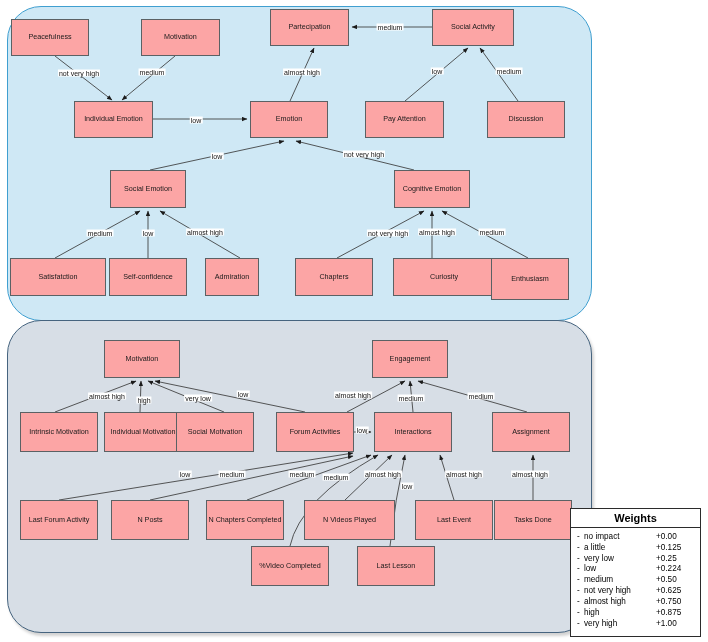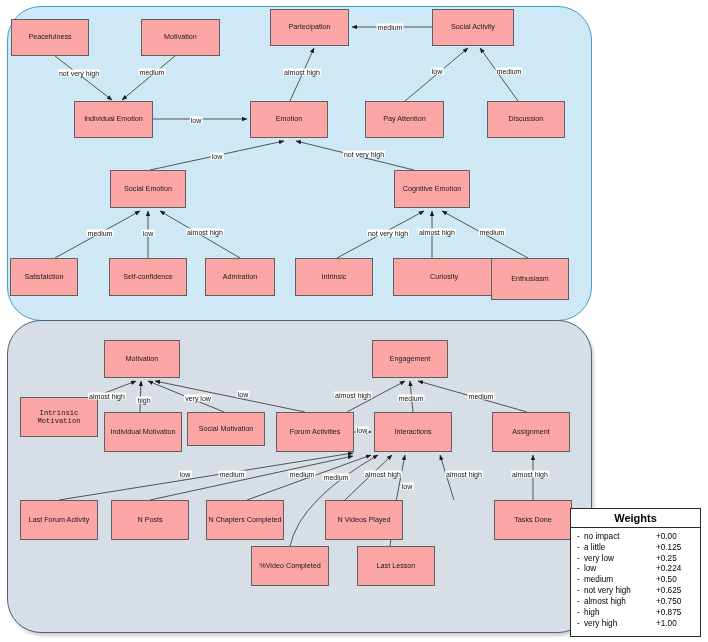--- a/index.html
+++ b/index.html
@@ -95,31 +95,31 @@
     </div>
   <div class="node" style="left:487px;top:101px;width:78px;height:37px;">
       <span>Discussion</span>
     </div>
   <div class="node" style="left:110px;top:170px;width:76px;height:38px;">
       <span>Social Emotion</span>
     </div>
   <div class="node" style="left:394px;top:170px;width:76px;height:38px;">
       <span>Cognitive Emotion</span>
     </div>
-  <div class="node" style="left:10px;top:258px;width:68px;height:38px;">
+  <div class="node" style="left:10px;top:258px;width:96px;height:38px;">
       <span>Satisfatction</span>
     </div>
   <div class="node" style="left:109px;top:258px;width:78px;height:38px;">
       <span>Self-confidence</span>
     </div>
-  <div class="node" style="left:205px;top:258px;width:70px;height:38px;">
+  <div class="node" style="left:205px;top:258px;width:54px;height:38px;">
       <span>Admiration</span>
     </div>
   <div class="node" style="left:295px;top:258px;width:78px;height:38px;">
-      <span>Intrinsic</span>
+      <span>Chapters</span>
     </div>
   <div class="node" style="left:393px;top:258px;width:102px;height:38px;">
       <span>Curiosity</span>
     </div>
   <div class="node" style="left:491px;top:258px;width:78px;height:42px;">
       <span>Enthusiasm</span>
     </div>
 
   <div class="edge-label" style="left:79px;top:73px;">not very high</div>
   <div class="edge-label" style="left:152px;top:72px;">medium</div>
@@ -136,49 +136,52 @@
   <div class="edge-label" style="left:388px;top:233px;">not very high</div>
   <div class="edge-label" style="left:437px;top:232px;">almost high</div>
   <div class="edge-label" style="left:492px;top:232px;">medium</div>
 
   <div class="node" style="left:104px;top:340px;width:76px;height:38px;">
       <span>Motivation</span>
     </div>
   <div class="node" style="left:372px;top:340px;width:76px;height:38px;">
       <span>Engagement</span>
     </div>
-  <div class="node" style="left:20px;top:397px;width:78px;height:40px;font-family:Liberation Mono, monospace;">
+  <div class="node" style="left:20px;top:412px;width:78px;height:40px;">
       <span>Intrinsic Motivation</span>
     </div>
   <div class="node" style="left:104px;top:412px;width:78px;height:40px;">
       <span>Individual Motivation</span>
     </div>
-  <div class="node" style="left:187px;top:412px;width:78px;height:34px;justify-content:center;">
+  <div class="node" style="left:176px;top:412px;width:78px;height:40px;justify-content:center;">
       <span>Social Motivation</span>
     </div>
   <div class="node" style="left:276px;top:412px;width:78px;height:40px;">
       <span>Forum Activities</span>
     </div>
   <div class="node" style="left:374px;top:412px;width:78px;height:40px;">
       <span>Interactions</span>
     </div>
   <div class="node" style="left:492px;top:412px;width:78px;height:40px;">
       <span>Assignment</span>
     </div>
   <div class="node" style="left:20px;top:500px;width:78px;height:40px;">
       <span>Last Forum Activity</span>
     </div>
   <div class="node" style="left:111px;top:500px;width:78px;height:40px;">
       <span>N Posts</span>
     </div>
   <div class="node" style="left:206px;top:500px;width:78px;height:40px;">
       <span>N Chapters Completed</span>
     </div>
-  <div class="node" style="left:325px;top:500px;width:78px;height:40px;">
+  <div class="node" style="left:304px;top:500px;width:91px;height:40px;">
       <span>N Videos Played</span>
+    </div>
+  <div class="node" style="left:415px;top:500px;width:78px;height:40px;">
+      <span>Last  Event</span>
     </div>
   <div class="node" style="left:494px;top:500px;width:78px;height:40px;">
       <span>Tasks Done</span>
     </div>
   <div class="node" style="left:251px;top:546px;width:78px;height:40px;">
       <span>%Video Completed</span>
     </div>
   <div class="node" style="left:357px;top:546px;width:78px;height:40px;">
       <span>Last Lesson</span>
     </div>

